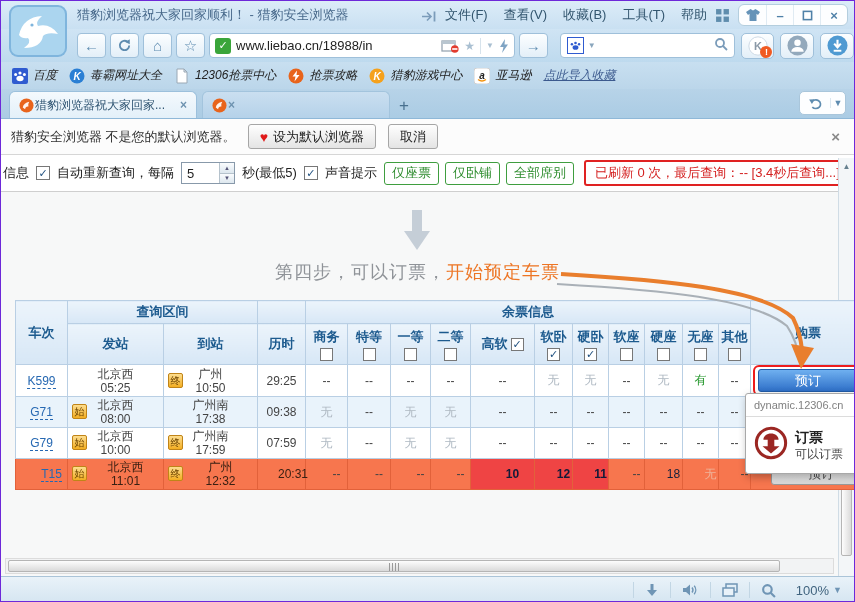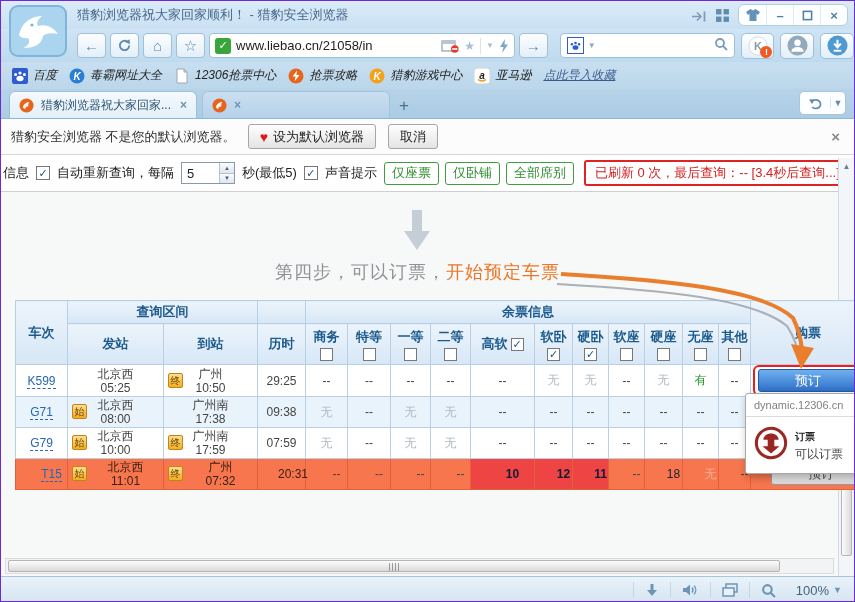--- a/index.html
+++ b/index.html
@@ -53,21 +53,21 @@
   .bookmark-bar { height: 27px; background: linear-gradient(#c8dff0,#bbd6ea); display: flex;
                   align-items: center; padding: 0 6px; gap: 2px; }
   .bm-item { display: flex; align-items: center; gap: 5px; padding: 2px 5px; font-size: 12px; color: #222; font-style: italic; }
   .bm-icon { width: 16px; height: 16px; display: flex; }
   .bm-import { color: #3c5a8e; text-decoration: underline; }
 
   
   .tab-bar { height: 30px; background: linear-gradient(#b7d3e8,#abcce4); display: flex;
              align-items: flex-end; padding: 0 8px; border-bottom: 1px solid #8fb8d8; }
   .tab { width: 188px; height: 27px; border-radius: 6px 6px 0 0; display: flex; align-items: center;
-         padding: 0 9px; gap: 7px; font-size: 12px; color: #2f5472; margin-top: 40px; }
+         padding: 0 9px; gap: 1px; font-size: 12px; color: #2f5472; margin-top: 40px; }
   .tab.active { background: linear-gradient(#f4f9fd,#e3f0f9); border: 1px solid #9cc0dc; border-bottom: none; }
   .tab.inactive { background: linear-gradient(#cadff0,#b5d2e9); border: 1px solid #a3c4dd;
                   border-bottom: none; margin-left: 5px; }
   .tab-favicon { width: 15px; height: 15px; flex: none; display: flex; }
   .tab-label { flex: 1; white-space: nowrap; overflow: hidden; }
   .tab.inactive .tab-label { text-align: center; }
   .tab-close { color: #6e93b0; font-weight: bold; font-size: 12px; }
   .newtab-btn { width: 28px; height: 25px; display: flex; align-items: center; justify-content: center;
                 font-size: 17px; color: #48708f; }
   .undo-btn { margin-left: auto; margin-bottom: 3px; height: 24px; display: flex; align-items: center;
@@ -146,21 +146,21 @@
                     border: 1px solid #9a9a9a; border-radius: 3px; color: #555; font-size: 13px;
                     font-family: inherit; }
 
   
   .tooltip { position: absolute; left: 744px; top: 201px; width: 125px; background: #fff;
              border: 1px solid #a8a8a8; border-radius: 3px; box-shadow: 2px 3px 9px rgba(0,0,0,.3);
              z-index: 8; }
   .tooltip-head { padding: 5px 8px; font-size: 11px; color: #808080; border-bottom: 1px solid #dcdcdc;
                   white-space: nowrap; overflow: hidden; }
   .tooltip-body { padding: 9px 8px; display: flex; align-items: center; gap: 7px; }
-  .tt-title { font-size: 10px; font-weight: bold; color: #222; line-height: 18px; }
+  .tt-title { font-size: 14px; font-weight: bold; color: #222; line-height: 18px; }
   .tt-sub { font-size: 12px; color: #444; white-space: nowrap; }
 
   
   .hscroll { position: absolute; left: 4px; right: 20px; bottom: 2px; height: 16px; background: #f2f3f4;
              border: 1px solid #dcdcdc; z-index: 4; }
   .hthumb { position: absolute; left: 2px; top: 1px; bottom: 1px; width: 772px;
             background: linear-gradient(#fdfdfd,#dadada); border: 1px solid #b5b5b5; border-radius: 2px;
             display: flex; align-items: center; justify-content: center; gap: 2px; }
   .hgrip i { display: inline-block; width: 1px; height: 8px; background: #9a9a9a; margin: 0 1px; }
   .vscroll { position: absolute; right: 0; top: 157px; height: 418px; width: 16px; background: #f3f6f8;
@@ -196,20 +196,27 @@
         </svg>
     </div>
     <span class="title-text">猎豹浏览器祝大家回家顺利！ - 猎豹安全浏览器</span>
     <div class="title-right">
       <span class="collapse-icon">
         <svg width="16" height="13" viewBox="0 0 16 13">
             <path d="M1 6.5 h8 M6 2.5 l4 4 -4 4" stroke="#7b9cba" stroke-width="1.6" fill="none"></path>
             <line x1="13.5" y1="1.5" x2="13.5" y2="11.5" stroke="#7b9cba" stroke-width="1.8"></line>
           </svg>
       </span>
+      <div class="menu-bar">
+          <span class="menu-item">文件(F)</span>
+          <span class="menu-item">查看(V)</span>
+          <span class="menu-item">收藏(B)</span>
+          <span class="menu-item">工具(T)</span>
+          <span class="menu-item">帮助</span>
+        </div>
       <span class="grid-icon">
         <svg width="15" height="15" viewBox="0 0 14 14">
             <g fill="#5f8dad">
               <rect x="1" y="1" width="5" height="5"></rect>
               <rect x="8" y="1" width="5" height="5"></rect>
               <rect x="1" y="8" width="5" height="5"></rect>
               <rect x="8" y="8" width="5" height="5"></rect>
             </g>
           </svg>
       </span>
@@ -235,21 +242,21 @@
     <span class="tool-btn">
       <svg width="15" height="15" viewBox="0 0 16 16">
           <path d="M13 8 a5 5 0 1 1 -1.8-3.9" fill="none" stroke="#5e8cb0" stroke-width="2"></path>
           <polygon points="13.6,1.2 13.6,6.6 8.8,4.2" fill="#5e8cb0"></polygon>
         </svg>
     </span>
     <span class="tool-btn">⌂</span>
     <span class="tool-btn">☆</span>
     <div class="addr-bar">
       <span class="secure-badge">✓</span>
-      <span class="addr-url">www.liebao.cn/21058/in</span>
+      <span class="addr-url">www.liebao.cn/18988/in</span>
       <span class="addr-ic">
         <svg width="18" height="14" viewBox="0 0 18 14">
             <rect x="1" y="2" width="13" height="10" fill="#fff" stroke="#98a6b2" stroke-width="1.3"></rect>
             <rect x="1" y="2" width="13" height="3" fill="#b9c6d0"></rect>
             <circle cx="13.8" cy="10" r="3.8" fill="#e23b2e"></circle>
             <rect x="11.2" y="9.2" width="5.2" height="1.6" fill="#fff"></rect>
           </svg>
       </span>
       <span class="addr-ic">★</span>
       <span class="addr-sep"></span>
@@ -641,21 +648,21 @@
               <span class="st-badge">始</span>
               <div class="st-stack">
                 <div>北京西</div>
                 <div>11:01</div>
               </div>
             </td>
             <td class="station-td">
               <span class="st-badge">终</span>
               <div class="st-stack">
                 <div>广州</div>
-                <div>07:32</div>
+                <div>12:32</div>
               </div>
             </td>
             <td>20:31</td>
             <td class="seat dash">--</td>
             <td class="seat dash">--</td>
             <td class="seat dash">--</td>
             <td class="seat dash">--</td>
             <td class="seat num blue">10</td>
             <td class="seat num blue">12</td>
             <td class="seat num blue">11</td>

